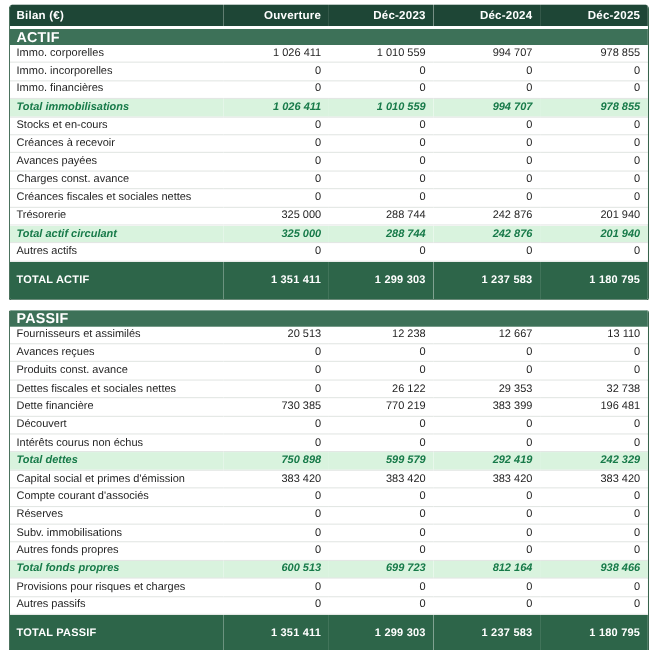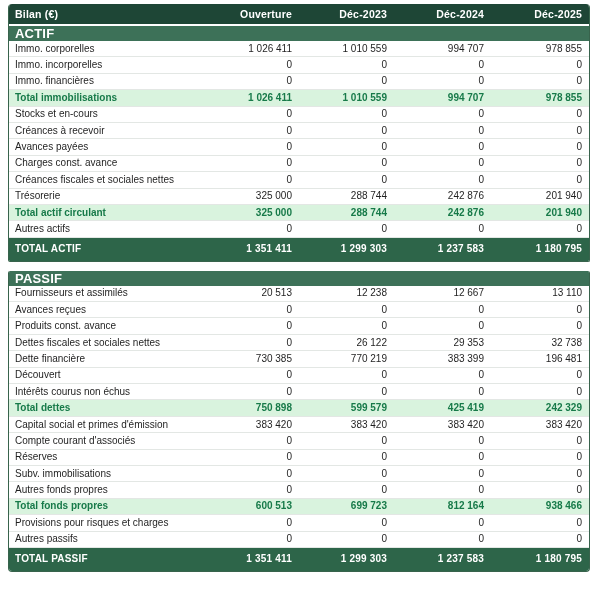--- a/index.html
+++ b/index.html
@@ -79,23 +79,24 @@
     background: #ffffff;
     color: var(--row-text, #1f1f1f);
     border-bottom: 1px solid var(--row-border, #e3e7e4);
   }
   tr.row-subtotal td {
     height: 15.4px;
     background: var(--subtotal-bg, #d9f3de);
     color: var(--subtotal-text, #177a49);
     font-weight: bold;
     border-bottom: 1px solid var(--row-border, #e3e7e4);
+    font-style: italic;
   }
   tr.row-total td {
-    height: 23px;
+    height: 34px;
     background: var(--total-bg, #2d6549);
     color: var(--header-text, #ffffff);
     font-weight: bold;
     letter-spacing: 0.2px;
     border-bottom: none;
   }
   tr:last-child td { border-bottom: none; }
 </style>
 </head>
 <body>
@@ -280,21 +281,21 @@
             <td class="label">Intérêts courus non échus</td>
             <td class="num">0</td>
             <td class="num">0</td>
             <td class="num">0</td>
             <td class="num">0</td>
           </tr>
           <tr class="row-subtotal">
             <td class="label">Total dettes</td>
             <td class="num">750 898</td>
             <td class="num">599 579</td>
-            <td class="num">425 419</td>
+            <td class="num">292 419</td>
             <td class="num">242 329</td>
           </tr>
           <tr class="row-normal">
             <td class="label">Capital social et primes d'émission</td>
             <td class="num">383 420</td>
             <td class="num">383 420</td>
             <td class="num">383 420</td>
             <td class="num">383 420</td>
           </tr>
           <tr class="row-normal">

